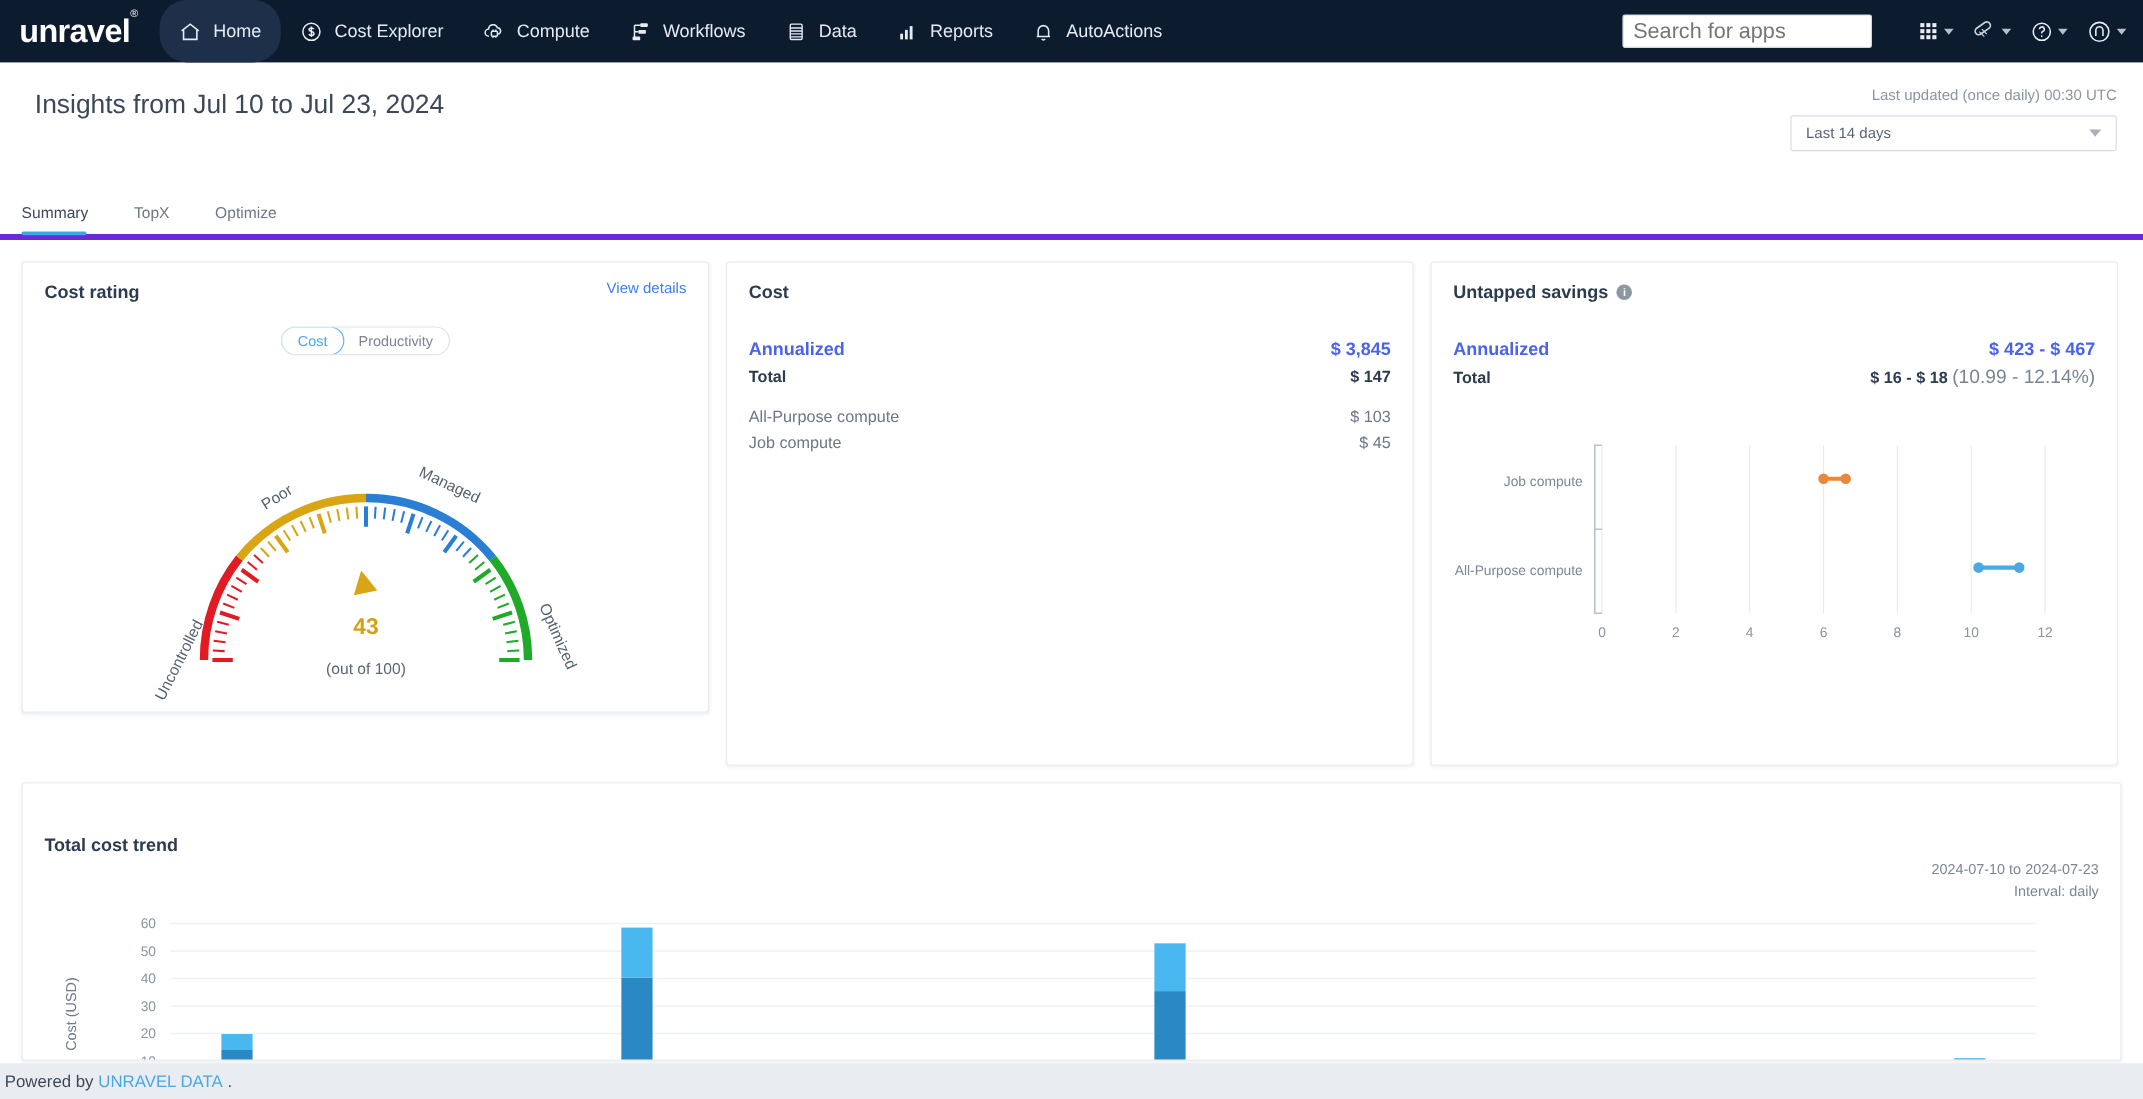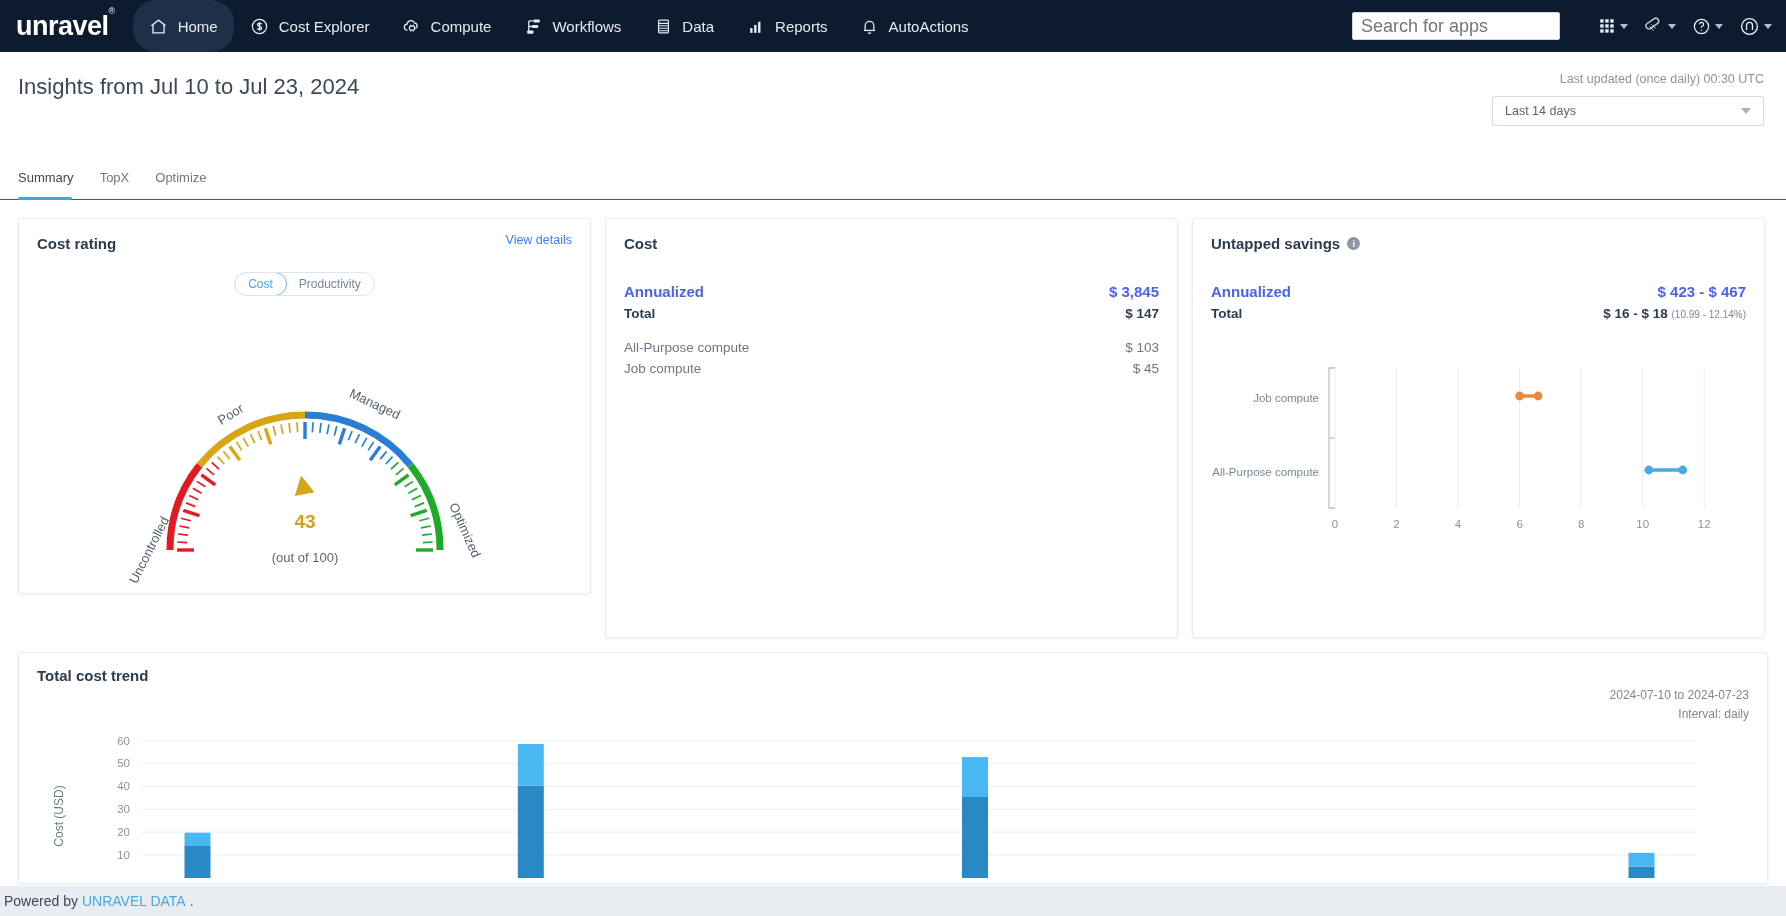--- a/index.html
+++ b/index.html
@@ -37,35 +37,35 @@
   }
   .search-box {
     width: 208px; height: 28px; background: #fff; border: 1px solid #cfd6de;
     border-radius: 2px; padding: 0 8px; font-size: 18px; color: #9aa3ad;
     font-family: "Liberation Sans", sans-serif; margin-right: 22px;
   }
   .nav-icon-group { display: flex; align-items: center; gap: 4px; margin-left: 16px; cursor: pointer; }
   .nav-icon-group .glyph { color: #e8edf3; display: inline-flex; }
   .caret { width: 0; height: 0; border-left: 4px solid transparent; border-right: 4px solid transparent; border-top: 5px solid #b6c0cc; }
   
-  .page-header { position: relative; padding: 22px 20px 0 18px; height: 118px; }
+  .page-header { position: relative; padding: 22px 20px 0 18px; height: 118px; margin-left: 11px; }
   .page-title { font-size: 22px; color: #3c4858; font-weight: 400; }
   .last-updated {
     position: absolute; right: 22px; top: 20px;
     font-size: 12.5px; color: #8b95a1;
   }
   .range-select {
     position: absolute; right: 22px; top: 44px;
     width: 272px; height: 30px; border: 1px solid #d8dde3; background: #fff;
     border-radius: 2px; display: flex; align-items: center; justify-content: space-between;
     padding: 0 12px; font-size: 12.5px; color: #5a6575; cursor: pointer;
   }
   .range-select .caret2 { width: 0; height: 0; border-left: 5px solid transparent; border-right: 5px solid transparent; border-top: 6px solid #a8b1bc; }
   
-  .tabs { display: flex; gap: 0; padding: 0 18px; border-bottom: 1px solid #6d28d9; height: 30px; }
+  .tabs { display: flex; gap: 12px; padding: 0 18px; border-bottom: 5px solid #6d28d9; height: 30px; }
   .tab {
     font-size: 13px; color: #6c7885; padding: 0 12px 9px 0; margin-right: 14px;
     cursor: pointer; position: relative;
   }
   .tab.active { color: #3c4858; }
   .tab.active::after {
     content: ""; position: absolute; left: 0; right: 14px; bottom: -1px;
     height: 3px; background: #3ba9e0; border-radius: 2px;
   }
   
@@ -106,32 +106,32 @@
   
   .kv-block { margin-top: 28px; }
   .kv {
     display: flex; justify-content: space-between; align-items: baseline;
     font-size: 13.5px; padding: 3px 0;
   }
   .kv.primary { font-size: 15px; font-weight: 700; color: #4a63ec; }
   .kv.bold { font-weight: 700; color: #2d3b4e; }
   .kv.muted { color: #6d7785; }
   .kv-sub { margin-top: 13px; }
-  .pct { color: #7c8693; font-weight: 400; font-size: 10px; margin-top: 16px; }
+  .pct { color: #7c8693; font-weight: 400; font-size: 16px; margin-top: 16px; }
   
   .dotplot { margin-top: 26px; }
   .dp-lbl { font-size: 11.5px; fill: #7b8794; }
   .dp-tick { font-size: 11.5px; fill: #8a939f; }
   
   .trend-card {
     margin: 14px 18px 0 18px; background: #fff; border: 1px solid #e9edf1;
     border-radius: 3px; box-shadow: 0 1px 3px rgba(20,40,70,0.07);
     padding: 14px 18px 0 18px; height: 232px; overflow: hidden;
   }
-  .trend-title { font-size: 15px; font-weight: 700; color: #2d3b4e; }
+  .trend-title { font-size: 15px; font-weight: 700; color: #2d3b4e; margin-top: 29px; }
   .trend-sub { font-size: 12px; color: #7b8794; margin-top: 3px; line-height: 1.35; text-align: right; }
   .tr-axis { font-size: 11.5px; fill: #8a939f; }
   .tr-ylabel { font-size: 12px; fill: #6f7a87; }
   
   .footer {
     position: absolute; left: 0; bottom: 0; width: 1786px; height: 30px;
     background: #e9edf1; display: flex; align-items: center; padding-left: 4px;
     font-size: 14px; color: #3c4858;
   }
   .footer a { color: #4aa8e2; text-decoration: none; padding: 0 4px; cursor: pointer; }

